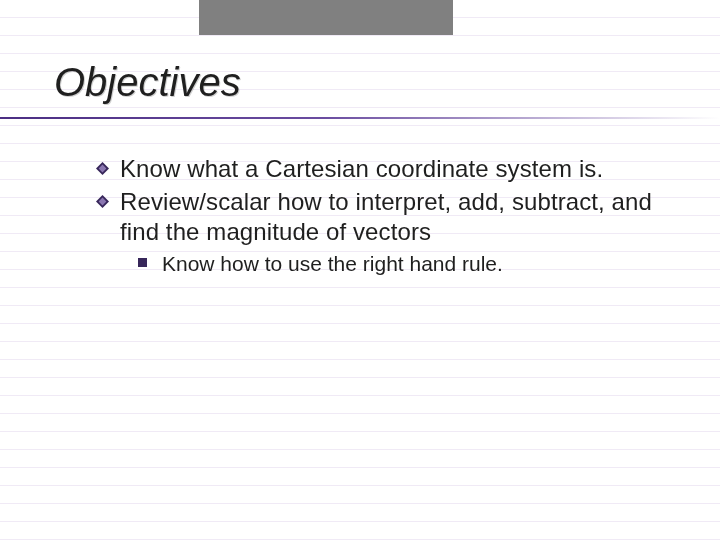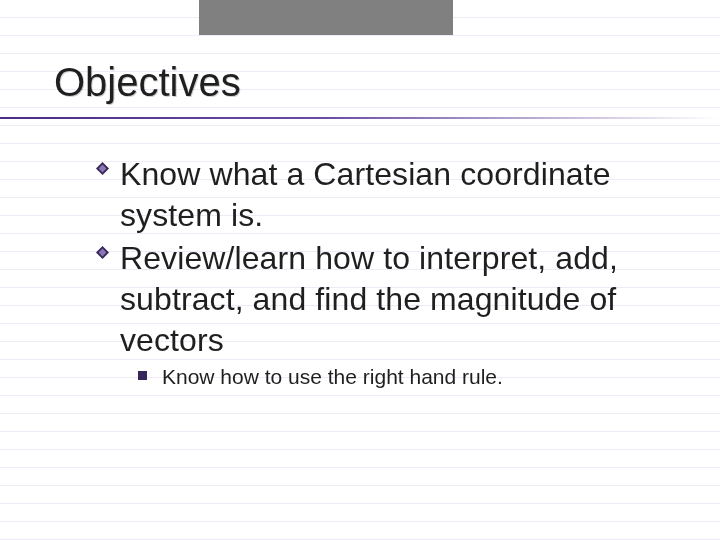--- a/index.html
+++ b/index.html
@@ -41,20 +41,21 @@
     z-index: 2;
   }
 
   
   .title {
     position: absolute;
     top: 60px;
     left: 54px;
     font-family: "Comic Sans MS", "Comic Sans", cursive, sans-serif;
     font-size: 40px;
+    font-style: italic;
     color: #1f1f1f;
     z-index: 2;
     text-shadow: 1px 1px 0 rgba(120,120,120,0.35);
   }
 
   
   .title-underline {
     position: absolute;
     top: 117px;
     left: 0;
@@ -69,21 +70,21 @@
     position: absolute;
     top: 154px;
     left: 96px;
     width: 582px;
     z-index: 2;
   }
 
   .bullet-item {
     position: relative;
     padding-left: 24px;
-    font-size: 32px;
+    font-size: 24px;
     color: #1f1f1f;
     line-height: 1.28;
     margin-bottom: 2px;
     letter-spacing: 0.1px;
   }
 
   .bullet-item .diamond {
     position: absolute;
     left: 0;
     top: 8px;
@@ -137,21 +138,21 @@
   </div>
 
 
   <div class="bullet-item">
     <span class="diamond">
       <svg width="13" height="13" viewBox="0 0 13 13">
         <polygon points="6.5,0 13,6.5 6.5,13 0,6.5" fill="#37265a"></polygon>
         <polygon points="6.5,2.6 10.4,6.5 6.5,10.4 2.6,6.5" fill="#8a76b0"></polygon>
       </svg>
     </span>
-    <span>Review/learn how to interpret, add, subtract, and find the magnitude of vectors</span>
+    <span>Review/scalar how to interpret, add, subtract, and find the magnitude of vectors</span>
   </div>
 
   <div class="sub-content">
     <div class="sub-item">
       <span class="square"></span>
       <span>Know how to use the right hand rule.</span>
     </div>
   </div>
 
 </div>

